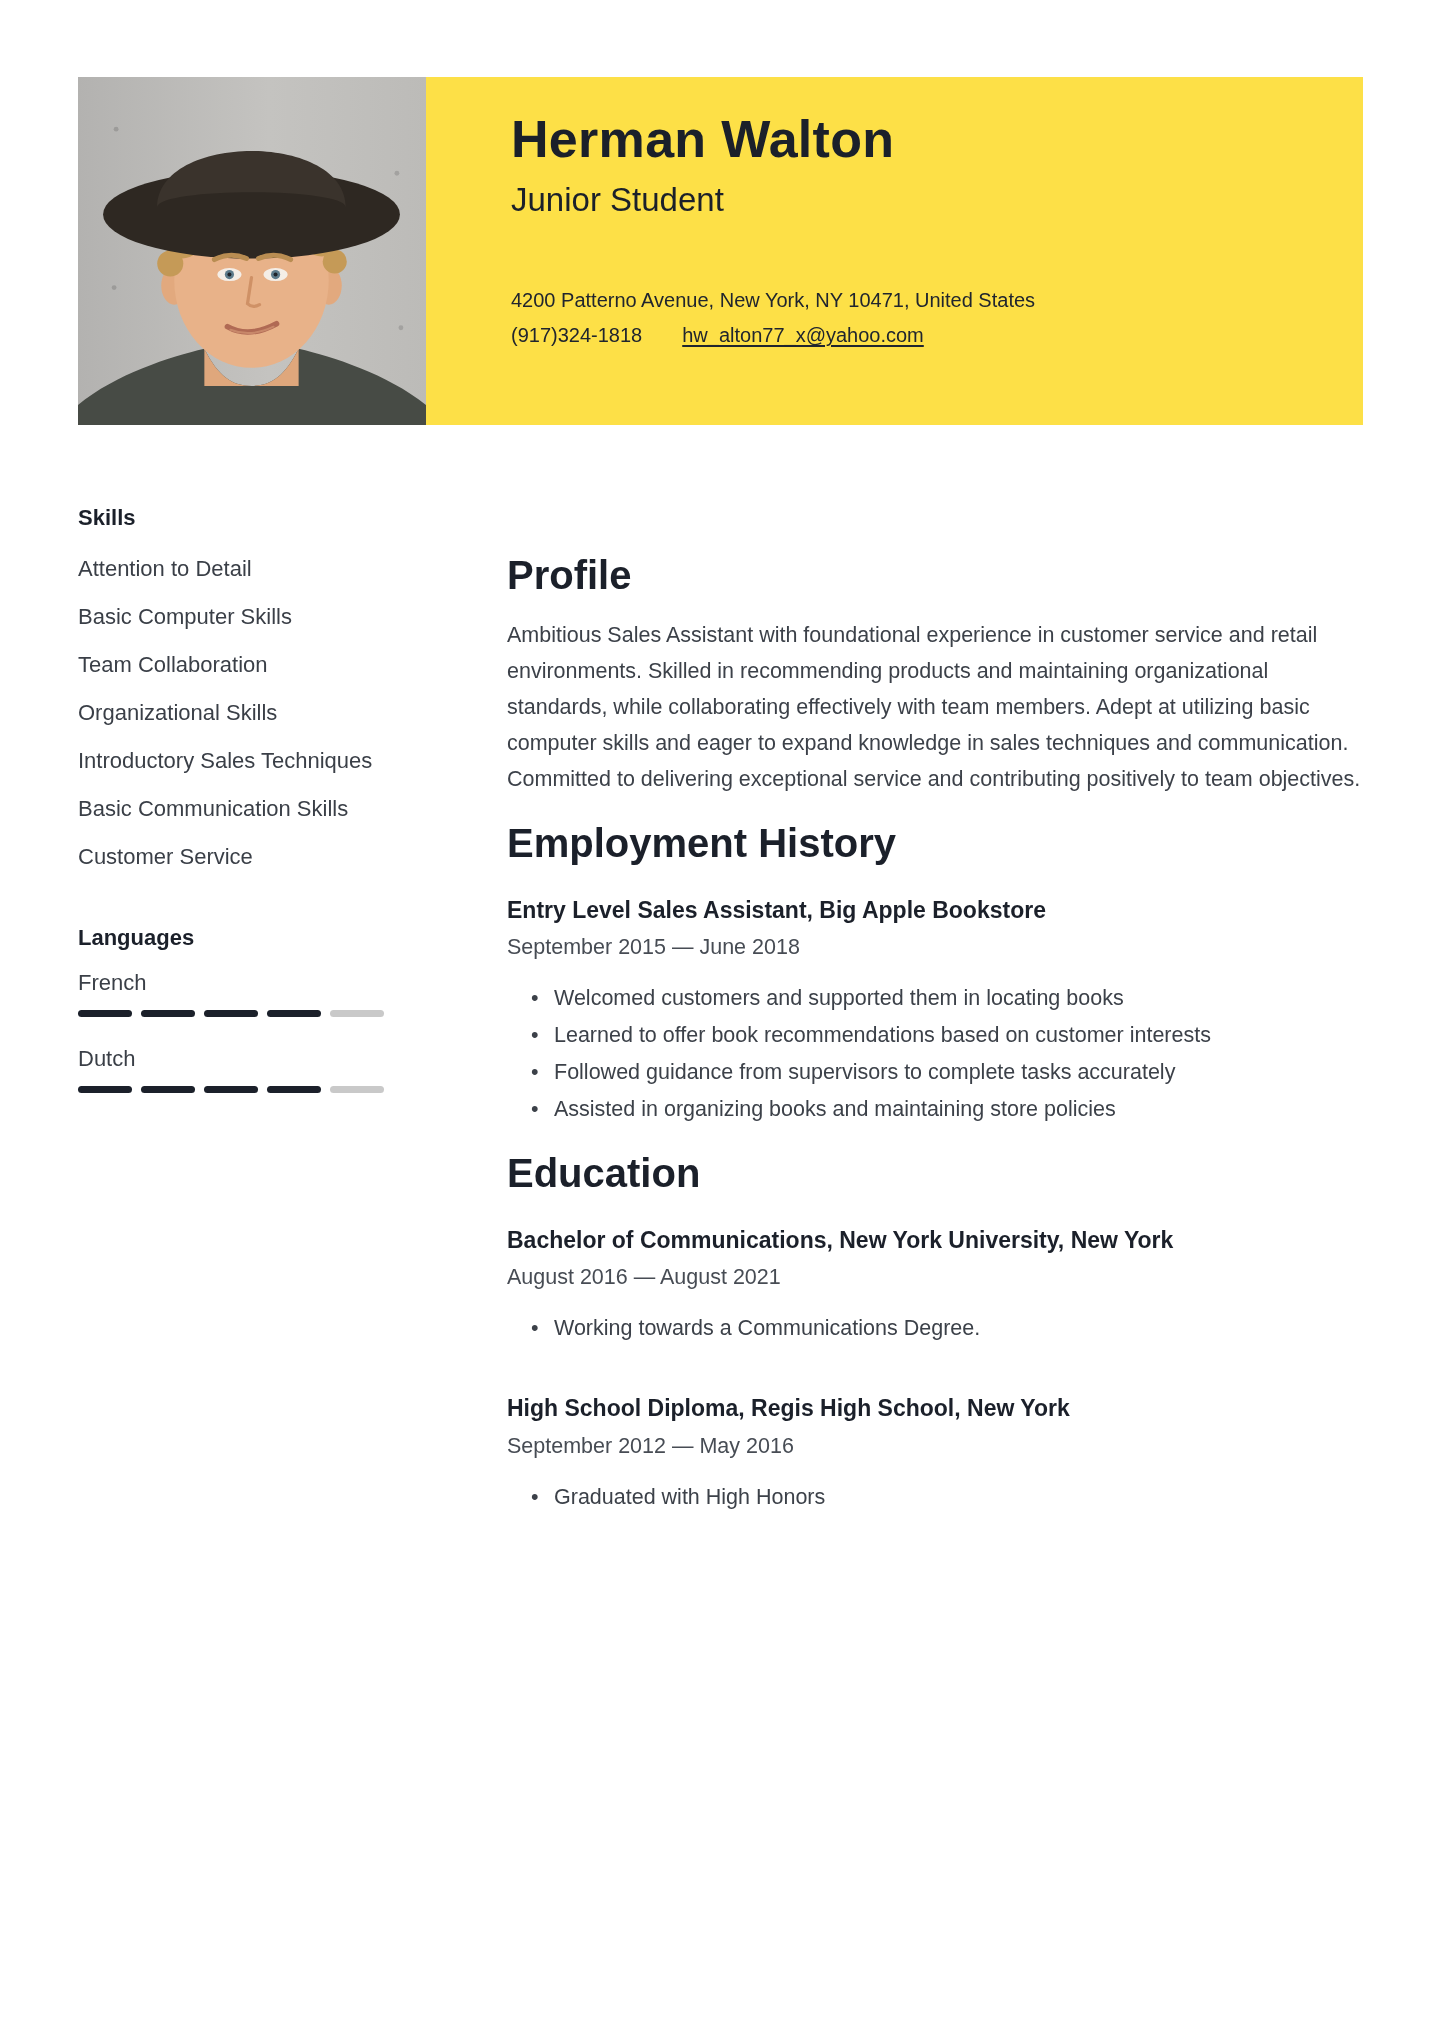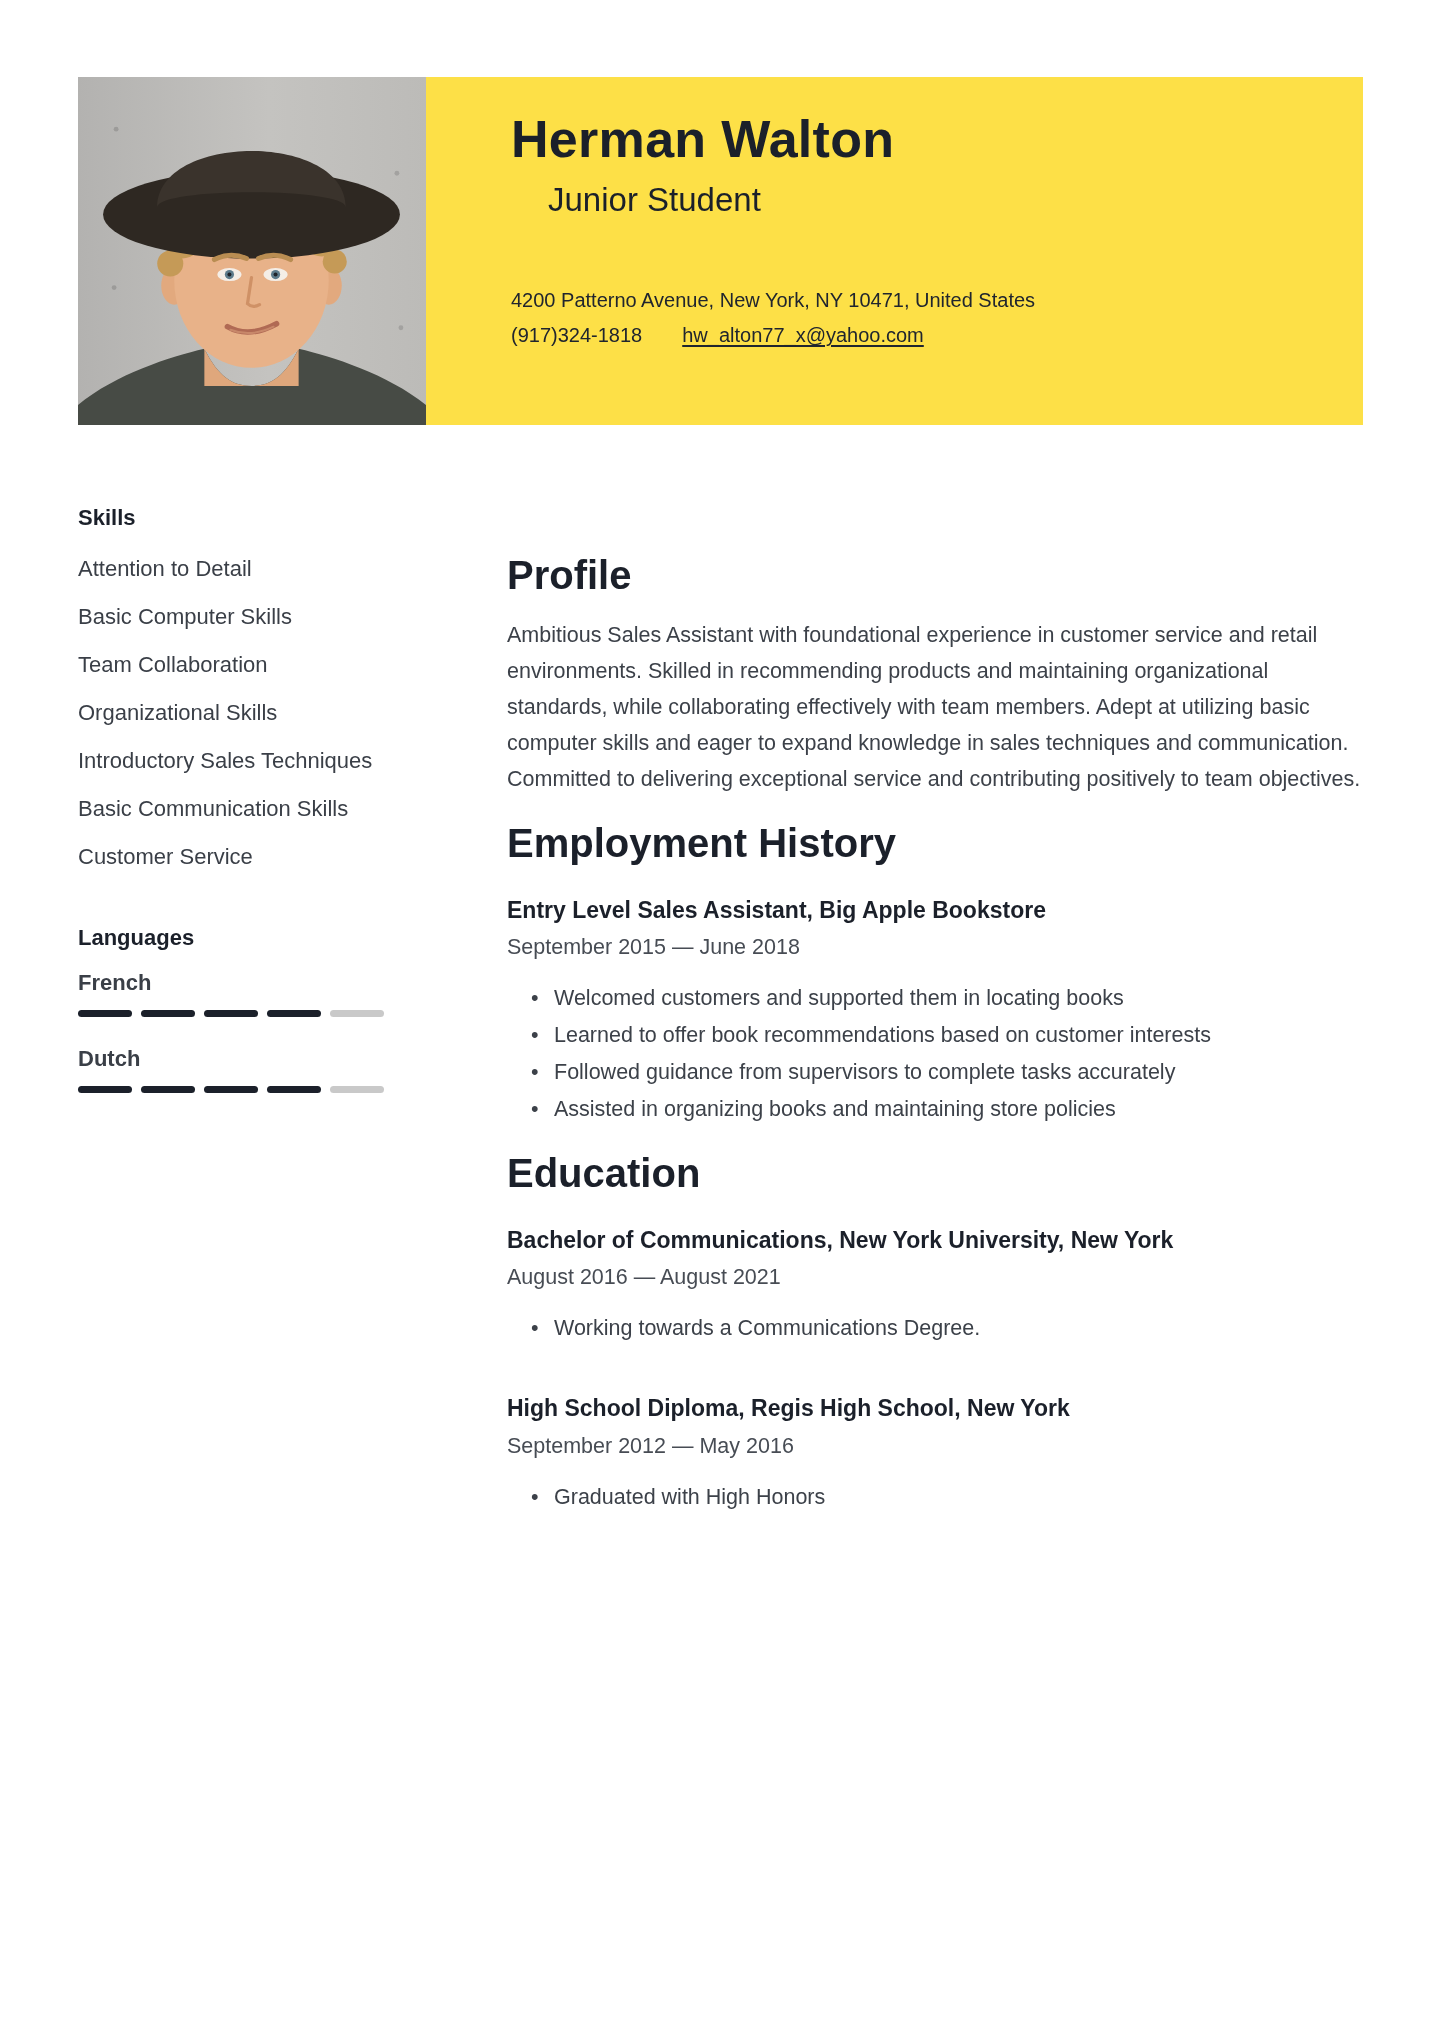--- a/index.html
+++ b/index.html
@@ -5,34 +5,34 @@
   html,body{margin:0;padding:0;background:#ffffff;}
   body{width:1440px;height:2036px;font-family:"Liberation Sans",sans-serif;}
   .page{position:relative;width:1440px;height:2036px;background:#ffffff;overflow:hidden;}
 
   
   .header{position:absolute;top:77px;left:78px;right:77px;height:348px;display:flex;}
   .photo{width:348px;height:348px;flex:none;}
   .photo svg{display:block;width:348px;height:348px;}
   .green{flex:1;background:#4df7b6;box-sizing:border-box;padding:33px 40px 0 85px;color:#1b202a;}
   .name{font-size:52px;font-weight:700;line-height:1.12;letter-spacing:.3px;}
-  .role{font-size:33px;font-weight:400;margin-top:13px;margin-left:37px;}
+  .role{font-size:33px;font-weight:400;margin-top:13px;}
   .contact{margin-top:64px;font-size:20px;line-height:35px;color:#20252e;}
   .contact .phone{margin-right:40px;}
   .email{text-decoration:underline;text-underline-offset:3px;}
 
   
   .columns{position:absolute;top:443px;left:78px;right:77px;display:flex;align-items:flex-start;}
 
   .sidebar{width:310px;flex:none;margin-top:62px;color:#3a3f47;}
   .side-h{font-size:22px;font-weight:700;color:#1b202a;margin:0 0 20px 0;}
   .skill-list{list-style:none;margin:0;padding:0;}
   .skill-list li{font-size:22px;line-height:36px;margin-bottom:12px;}
   .lang-sec{margin-top:50px;}
-  .lang-item{margin-bottom:24px;font-weight:bold;}
+  .lang-item{margin-bottom:24px;}
   .lang-name{font-size:22px;line-height:36px;}
   .bar{display:flex;gap:9px;margin-top:9px;width:306px;}
   .seg{height:7px;flex:1;border-radius:4px;background:#c9c9c9;}
   .seg.f{background:#1b202a;}
 
   .main{flex:1;margin-left:119px;margin-top:108px;color:#3c4149;}
   .sec-h{font-size:40px;font-weight:700;color:#1b202a;line-height:1.2;margin:0;}
   .profile-text{margin-top:18px;font-size:21.5px;line-height:36px;}
   .sec{margin-top:22px;}
   .entry-title{font-size:23px;font-weight:700;color:#1b202a;margin-top:27px;line-height:1.4;}

